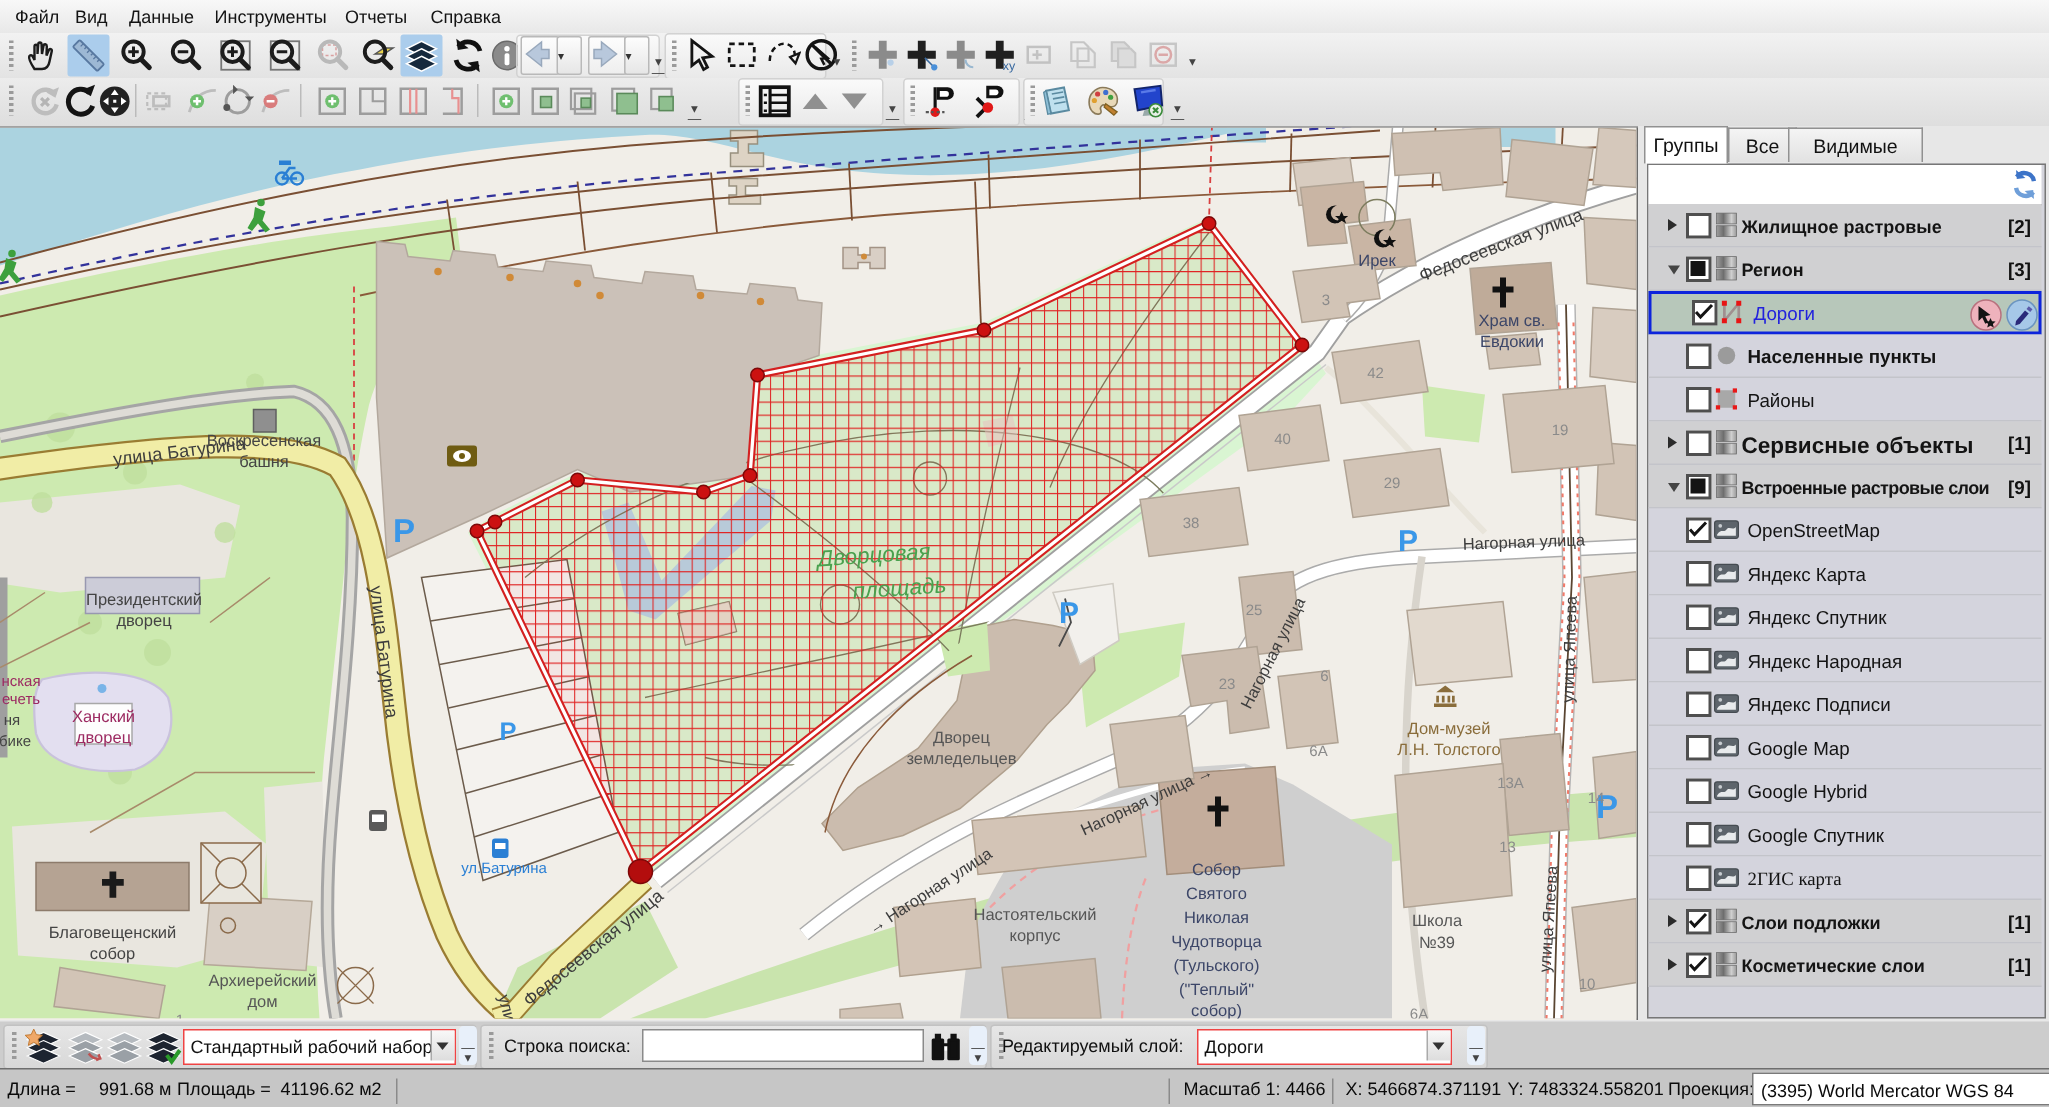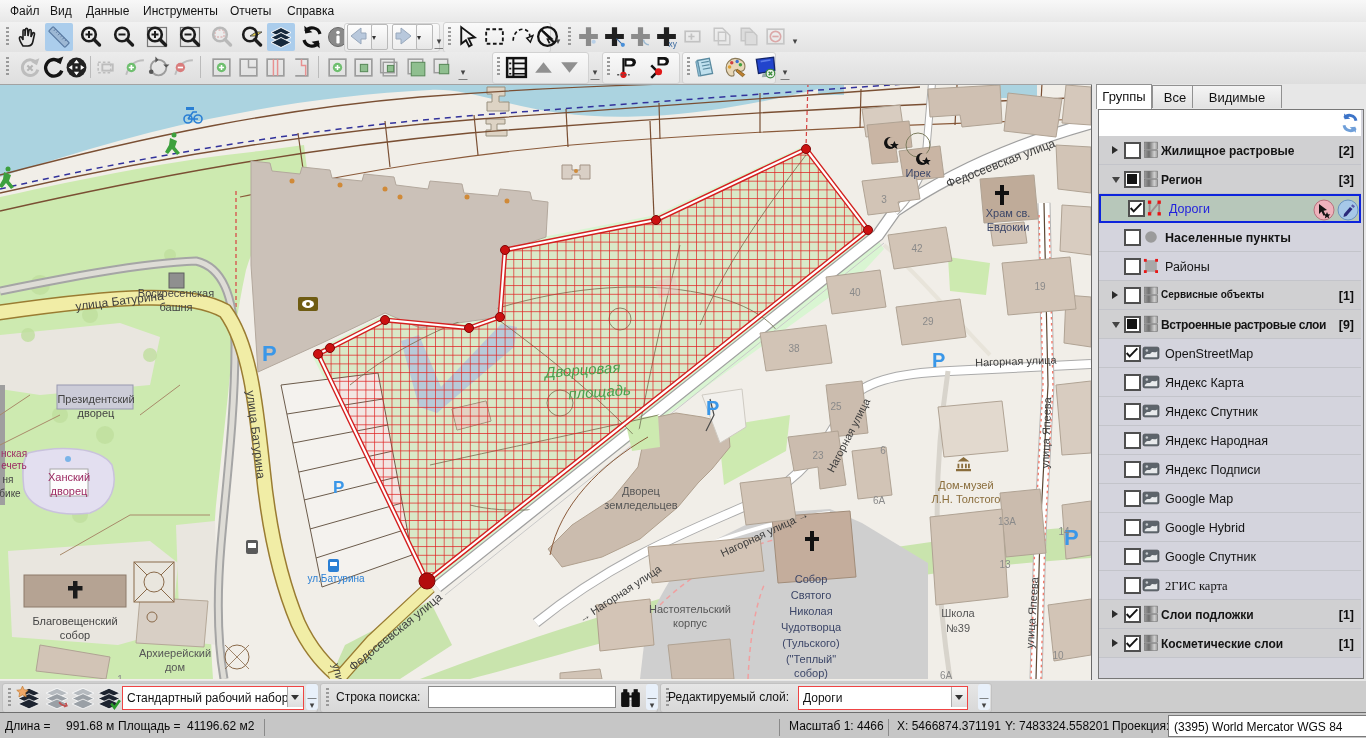--- a/index.html
+++ b/index.html
@@ -690,21 +690,21 @@
             <linearGradient id="gg171" x1="0" y1="0" x2="1" y2="0">
               <stop offset="0" stop-color="#9e9e9e"></stop>
               <stop offset="0.35" stop-color="#6e6e6e"></stop>
               <stop offset="0.75" stop-color="#cfcfcf"></stop>
               <stop offset="1" stop-color="#9a9a9a"></stop>
             </linearGradient>
           </defs>
           <rect x="4" y="2.5" width="16" height="8.6" fill="url(#gg171)" stroke="#6a6a6a" stroke-width="0.6"></rect>
           <rect x="4" y="12.6" width="16" height="8.6" fill="url(#gg171)" stroke="#6a6a6a" stroke-width="0.6"></rect>
         </svg>
-        <span class="nm" style="left:62px;top:8px;color:#141414;font-weight:bold;font-size:10px;">Сервисные объекты</span>
+        <span class="nm" style="left:62px;top:8px;color:#141414;font-weight:bold;font-size:15px;">Сервисные объекты</span>
         <span class="cnt">[1]</span>
       </div>
       <div class="trow grp" style="top:200px">
         <span class="exp op" style="left:13px"></span>
         <span class="cb" style="left:25px;top:6px"></span>
         <span class="abs" style="left:28px;top:9px;width:10px;height:10px;background:#141414"></span>
         <svg class="abs" style="left:42px;top:4px" width="20" height="20" viewBox="0 0 24 24" xmlns="http://www.w3.org/2000/svg">
           <defs>
             <linearGradient id="gg200" x1="0" y1="0" x2="1" y2="0">
               <stop offset="0" stop-color="#9e9e9e"></stop>

